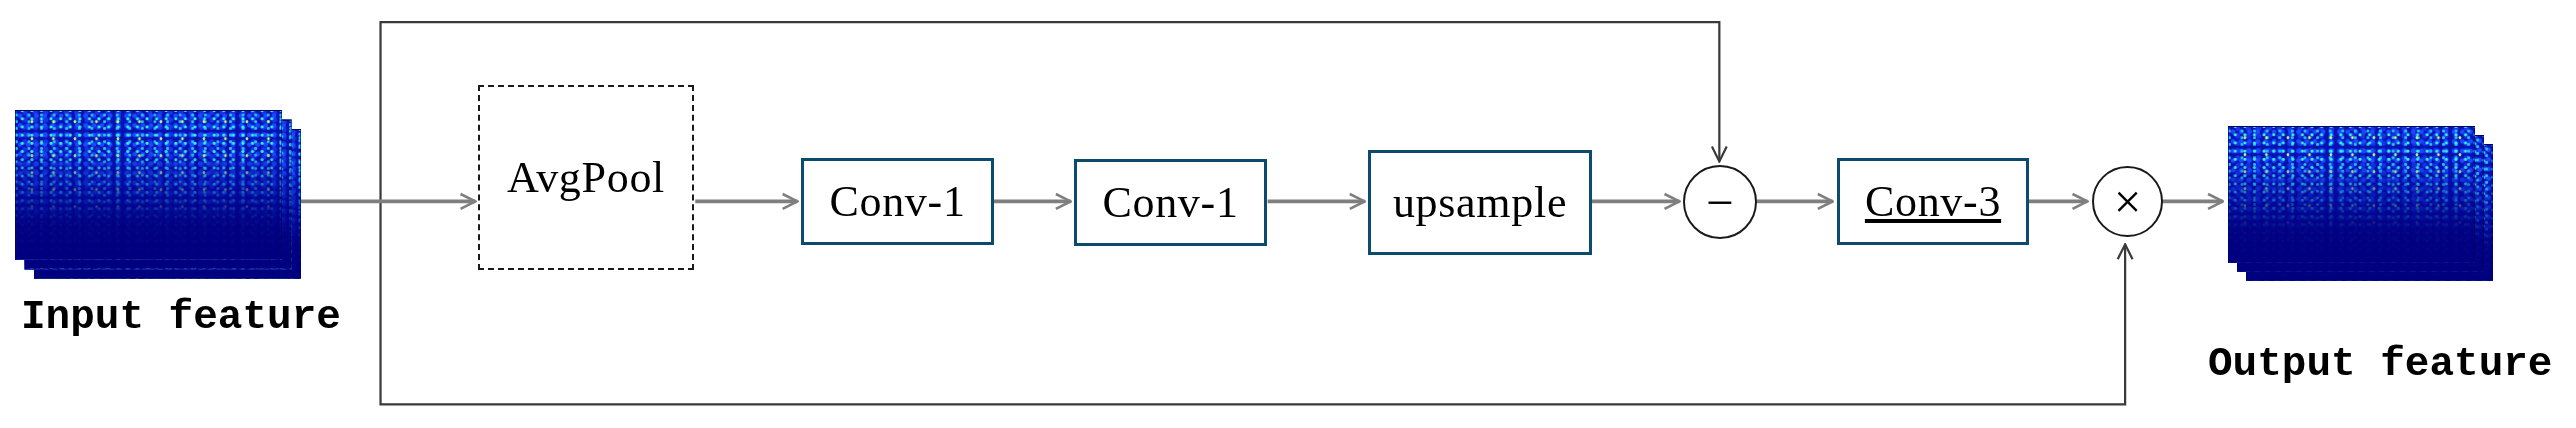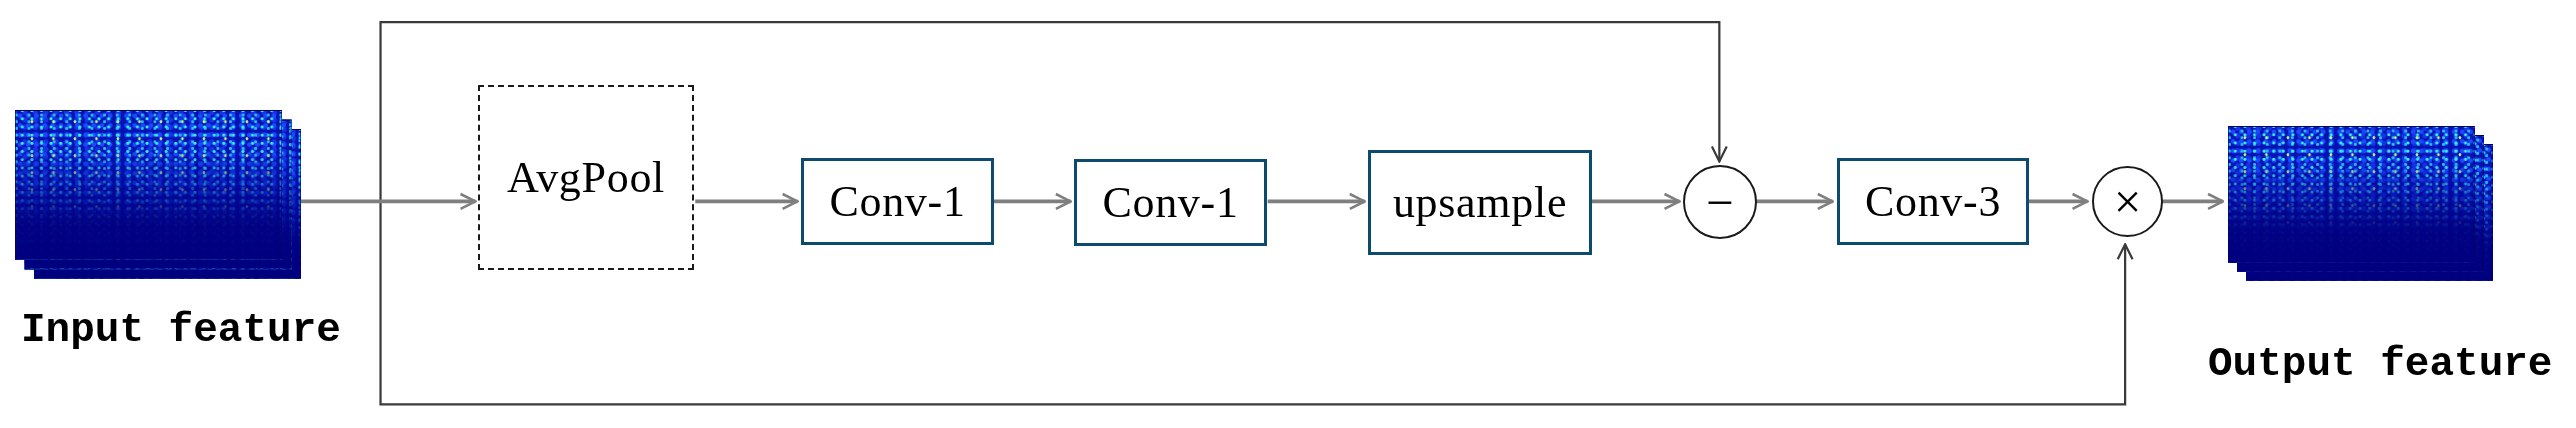--- a/index.html
+++ b/index.html
@@ -20,21 +20,21 @@
     background:#ffffff;border:3px solid #0c4a6e;
     display:flex;align-items:center;justify-content:center;
     font-family:"Liberation Serif", serif;font-size:44px;color:#000000;
     letter-spacing:0.7px;
   }
   .box.dashed{border:2.2px dashed #1a1a1a;font-family:Liberation Serif, serif;}
   .avgpool {left:478px; top:85px; width:216px; height:185px;}
   .conv1a  {left:801px;top:158px; width:193px; height:87px;}
   .conv1b  {left:1074px;top:159px; width:193px; height:87px;}
   .upsample{left:1368px;top:150px; width:224px; height:105px;}
-  .conv3   {left:1837px;top:158px; width:192px; height:87px;}
+  .conv3   {left:1837px;top:158px; width:192px; height:87px;text-decoration:underline;}
 
   
   .op{
     position:absolute;z-index:2;box-sizing:border-box;
     background:#ffffff;border:2.2px solid #1a1a1a;border-radius:50%;
     display:flex;align-items:center;justify-content:center;
     font-family:"Liberation Serif", serif;font-size:49px;color:#000000;
     line-height:1;
   }
   .op-sub{left:1683px;top:165px;width:74px;height:74px;}
@@ -66,21 +66,21 @@
   .sheet.s1{transform:translate(0,0);}
   .stack-out .sheet.s3{transform:translate(18px,18px);}
   .stack-out .sheet.s2{transform:translate(9px,9px);}
 
   
   .cap{
     position:absolute;z-index:2;color:#000000;
     font-family:"Liberation Mono", monospace;font-weight:700;font-size:41px;
     white-space:pre;letter-spacing:0px;
   }
-  .cap-in {left:21px;  top:307px;text-align:right;}
+  .cap-in {left:21px;  top:294px;text-align:right;}
   .cap-out{left:2208px;top:325px;margin-top:16px;}
 </style>
 </head>
 <body>
 
 <div class="canvas">
 
   <svg class="wires" width="2576" height="428" viewBox="0 0 3475 578" xmlns="http://www.w3.org/2000/svg">
     <defs>
       <marker id="chev-gray" viewBox="0 0 26 26" refX="24" refY="13" markerWidth="26" markerHeight="26" markerUnits="userSpaceOnUse" orient="auto">

